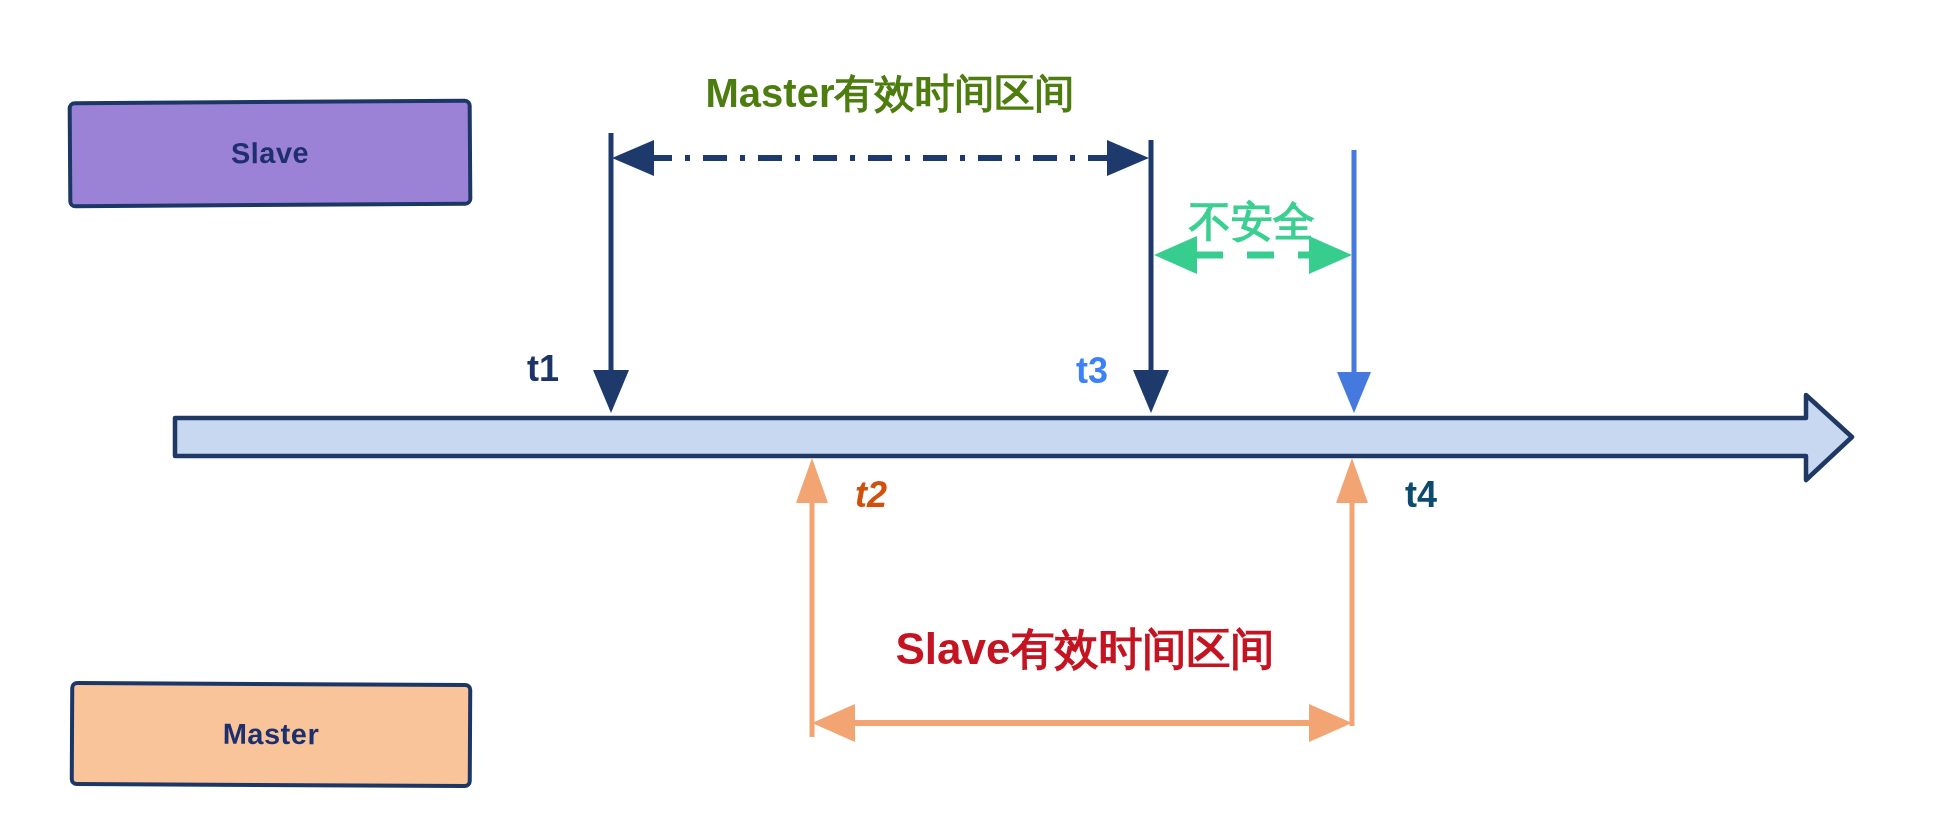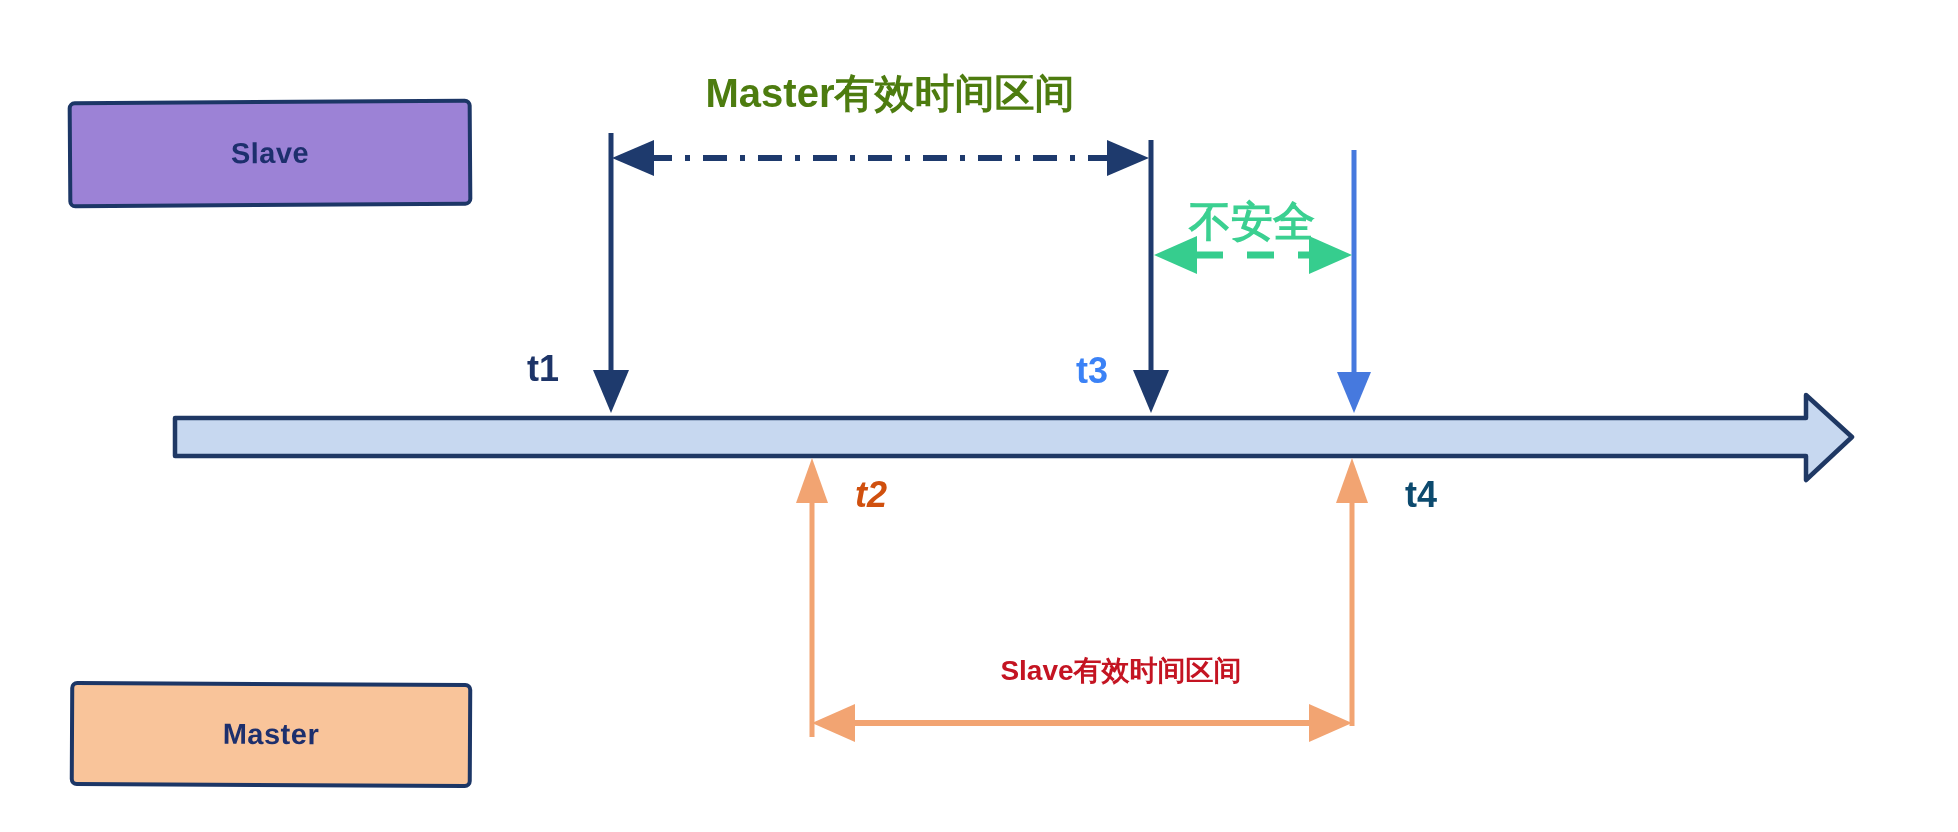--- a/index.html
+++ b/index.html
@@ -17,21 +17,21 @@
     border:4px solid #1c3666;
     border-radius:7px;
     box-sizing:border-box;
     font-weight:bold;font-size:29px;color:#1d2f6d;
     letter-spacing:.5px;
   }
   .master-box{left:68px;top:100px;width:404px;height:107px;background:#9c82d6;transform:rotate(-.4deg);}
   .slave-box{left:70px;top:682px;width:402px;height:105px;background:#f9c49a;transform:rotate(.3deg);}
   .lbl{position:absolute;white-space:nowrap;transform:translateX(-50%);}
   .lbl-master-interval{left:890px;top:66px;font-size:40px;font-weight:bold;color:#4d7c0f;}
-  .lbl-slave-interval{left:1085px;top:652px;font-size:28px;font-weight:bold;color:#c41422;margin-left:36px;}
+  .lbl-slave-interval{left:1085px;top:620px;font-size:44px;font-weight:bold;color:#c41422;}
   .lbl-unsafe{left:1252px;top:194px;font-size:42px;font-weight:600;color:#3bd091;}
   .lbl-t{font-size:36px;font-weight:bold;}
   .lbl-t1{left:543px;top:348px;color:#1d3468;}
   .lbl-t3{left:1092px;top:350px;color:#3b82f6;}
   .lbl-t2{left:871px;top:474px;color:#d0500e;font-style:italic;}
   .lbl-t4{left:1421px;top:474px;color:#0c4a6e;}
   svg{display:block;}
 </style>
 </head>
 <body>

